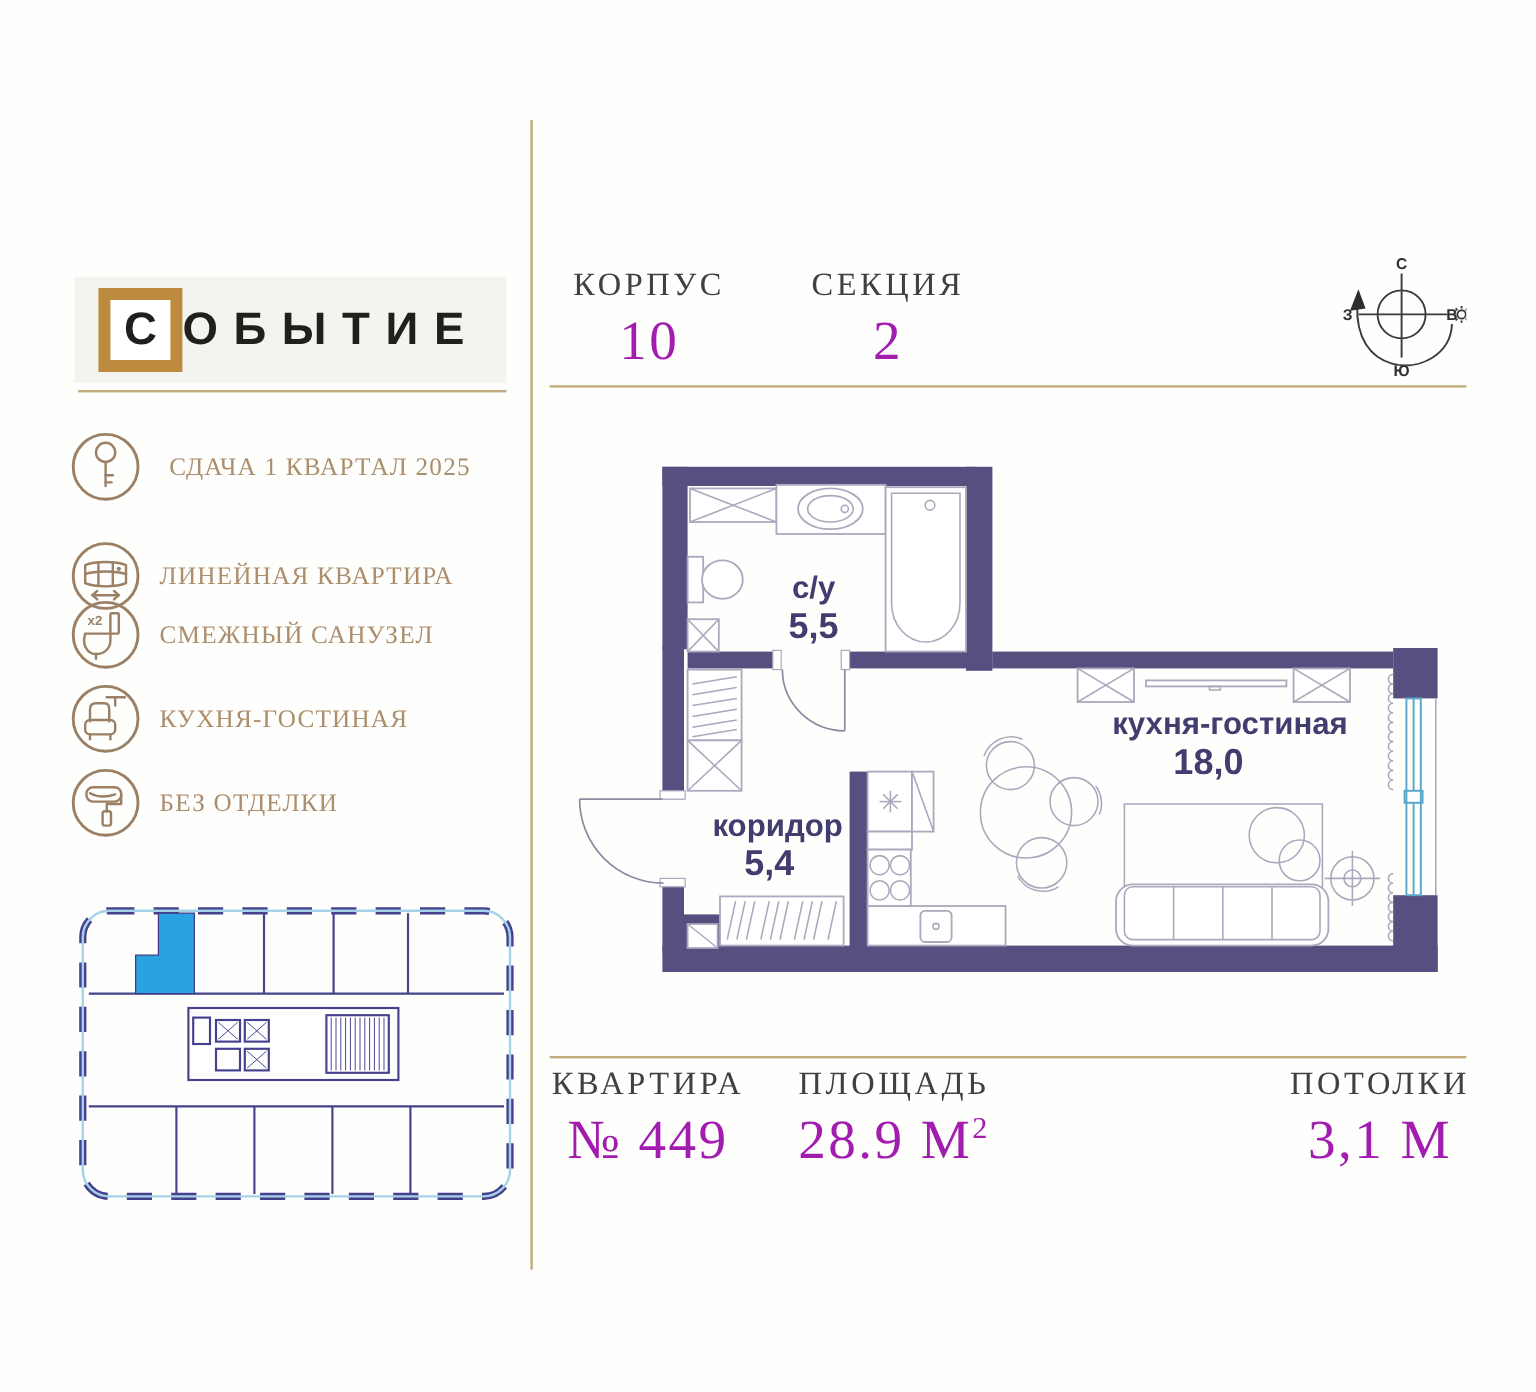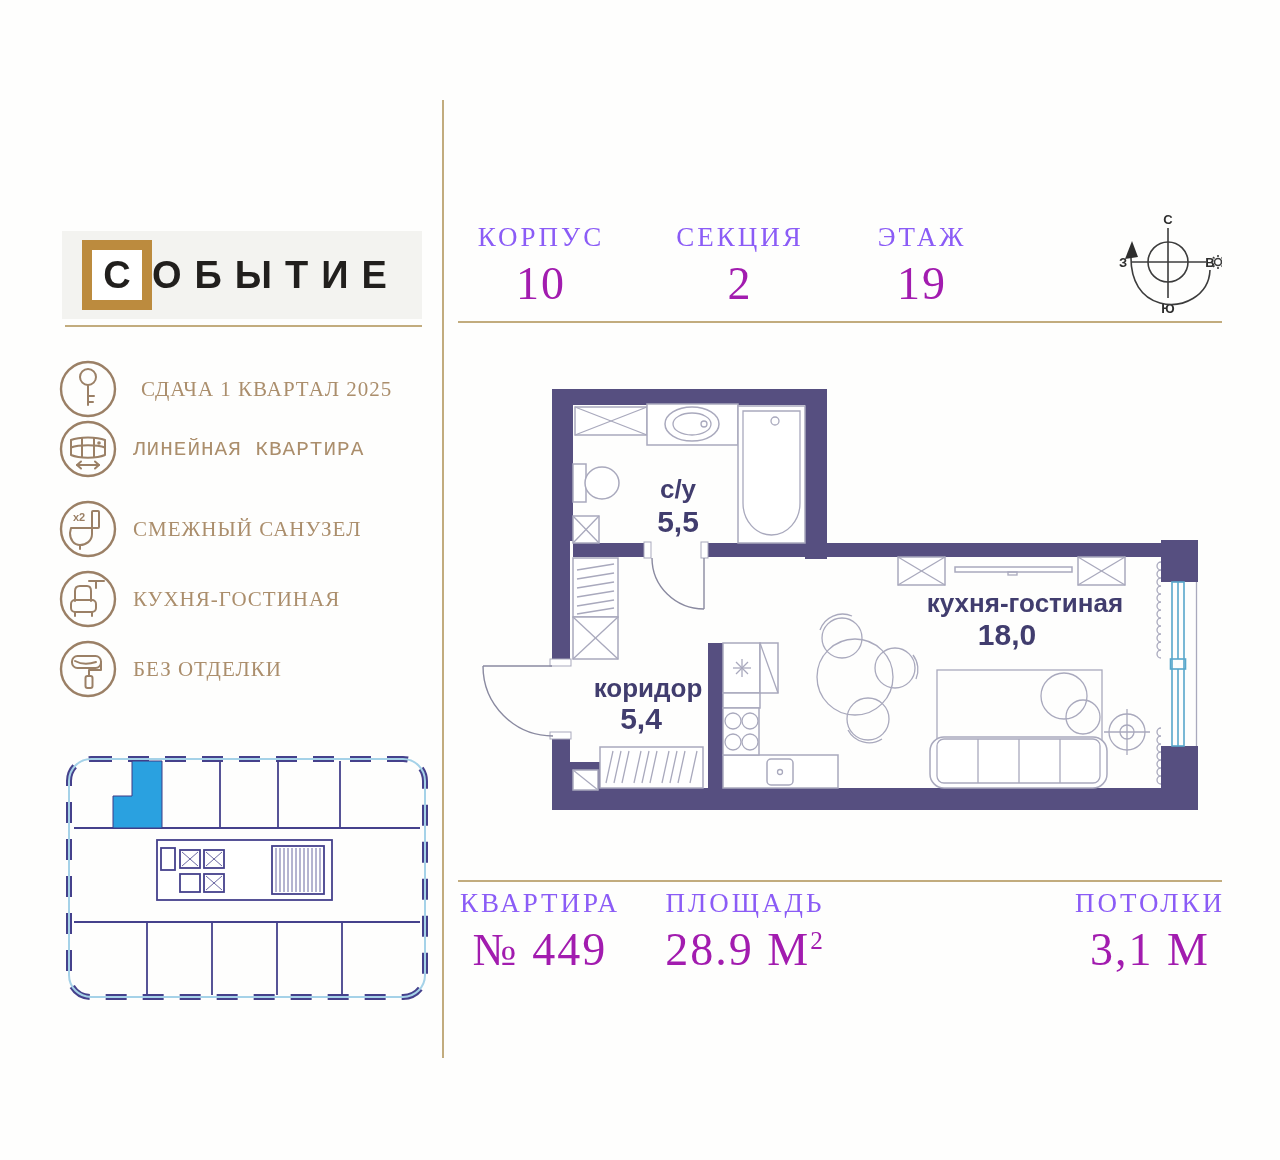--- a/index.html
+++ b/index.html
@@ -13,21 +13,21 @@
               display:flex;align-items:center;padding-left:20px;box-sizing:border-box;}
   .logo-mark{width:50px;height:50px;border:10px solid #bc8b3e;background:#fff;
              display:flex;align-items:center;justify-content:center;flex:0 0 auto;}
   .logo-mark span{font-family:"Liberation Sans",sans-serif;font-weight:bold;font-size:38px;color:#211f1d;line-height:1;}
   .logo-rest{font-family:"Liberation Sans",sans-serif;font-weight:bold;font-size:38px;
              letter-spacing:13px;color:#211f1d;white-space:nowrap;}
 
   
   .hfield,.sfield{position:absolute;width:190px;text-align:center;}
   .hfield{top:224px;} .sfield{top:890px;}
-  .flab{font-size:27px;color:#8b5cf6;letter-spacing:3px;line-height:1;}
+  .flab{font-size:27px;color:#404040;letter-spacing:3px;line-height:1;}
   .fval{font-size:46px;color:#a21caf;letter-spacing:2px;line-height:1;margin-top:10px;}
   .fval sup{font-size:0.55em;}
 
   
   .feat{position:absolute;left:58px;width:370px;height:62px;display:flex;align-items:center;gap:15px;}
   .feat .lbl{font-size:21px;color:#ab8e6c;letter-spacing:1px;}
   .feat svg{flex:0 0 auto;}
 
   .ic{stroke:#9b8066;fill:none;stroke-width:2;stroke-linecap:round;stroke-linejoin:round;}
   .icring{stroke:#9b8066;fill:none;stroke-width:2.4;}
@@ -70,24 +70,20 @@
     <div class="logo-rest">ОБЫТИЕ</div>
   </div>
 
   <div class="hfield" style="left:446px;">
     <div class="flab">КОРПУС</div>
     <div class="fval">10</div>
   </div>
   <div class="hfield" style="left:645px;">
     <div class="flab">СЕКЦИЯ</div>
     <div class="fval">2</div>
-  </div>
-  <div class="hfield" style="left:827px;">
-    <div class="flab">ЭТАЖ</div>
-    <div class="fval">19</div>
   </div>
 
   <svg style="position:absolute;left:1110px;top:214px;" width="112" height="102" viewBox="0 0 112 102">
     <line class="cmp" x1="58" y1="14" x2="58" y2="84"></line>
     <line class="cmp" x1="22" y1="48" x2="96" y2="48"></line>
     <circle class="cmp" cx="58" cy="48" r="20"></circle>
     <text class="cmptxt" x="58" y="10" text-anchor="middle">С</text>
     <text class="cmptxt" x="58" y="99" text-anchor="middle">Ю</text>
     <text class="cmptxt" x="13" y="53" text-anchor="middle">З</text>
     <text class="cmptxt" x="100" y="53" text-anchor="middle">В</text>
@@ -111,21 +107,21 @@
     <svg width="60" height="60" viewBox="0 0 60 60">
       <circle class="icring" cx="30" cy="30" r="27"></circle>
       <circle class="ic" cx="30" cy="18" r="8"></circle>
       <line class="ic" x1="30" y1="26" x2="30" y2="46"></line>
       <line class="ic" x1="30" y1="37" x2="36" y2="37"></line>
       <line class="ic" x1="30" y1="43" x2="35" y2="43"></line>
     </svg>
     <span class="lbl">СДАЧА 1 КВАРТАЛ 2025</span>
   </div>
 
-  <div class="feat" style="top:418px;font-family:Liberation Mono, monospace;">
+  <div class="feat" style="top:449px;">
     <svg width="60" height="60" viewBox="0 0 60 60">
       <circle class="icring" cx="30" cy="30" r="27"></circle>
       <path class="ic" d="M 13 21 C 21 17.5 39 17.5 47 21 L 47 36 C 39 39.5 21 39.5 13 36 Z"></path>
       <line class="ic" x1="24" y1="19" x2="24" y2="38"></line>
       <line class="ic" x1="36" y1="19" x2="36" y2="38"></line>
       <path class="ic" d="M 13 28.5 C 21 25.5 39 25.5 47 28.5" stroke-width="1.4"></path>
       <circle cx="41" cy="24" r="1.8" fill="#9b8066" stroke="none"></circle>
       <line class="ic" x1="19" y1="46" x2="41" y2="46"></line>
       <polyline class="ic" points="23,42.5 19,46 23,49.5" fill="none"></polyline>
       <polyline class="ic" points="37,42.5 41,46 37,49.5" fill="none"></polyline>

